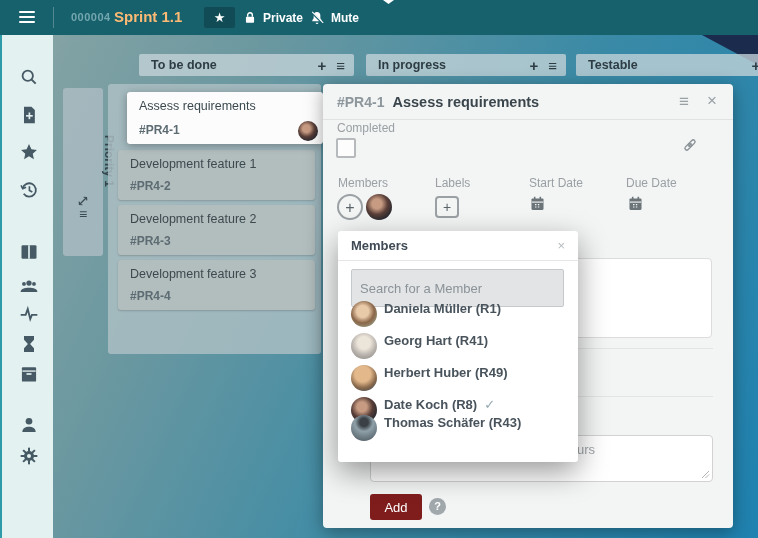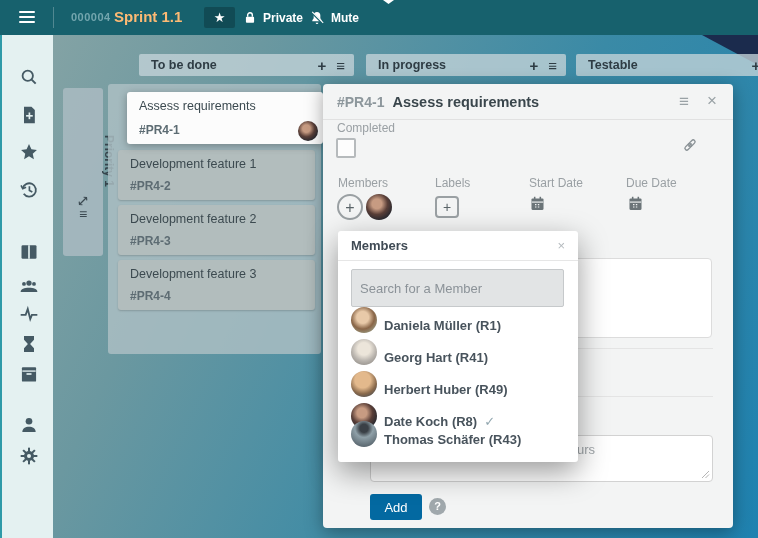--- a/index.html
+++ b/index.html
@@ -78,39 +78,39 @@
   .plus-square { position:absolute; left:112px; top:112px; width:24px; height:22px; border:2px solid #9aa0a3;
                  border-radius:4px; color:#5a6468; font-size:14px; text-align:center; line-height:19px; cursor:pointer; }
   .cal { position:absolute; top:111px; cursor:pointer; }
   .desc-box { position:absolute; left:17px; top:174px; width:372px; height:80px; background:#fff;
               border:1px solid #dcdcdc; border-radius:4px; }
   .m-divider { position:absolute; left:17px; width:373px; height:1px; background:#e4e4e4; }
   .comment-box { position:absolute; left:47px; top:351px; width:343px; height:47px; background:#fff;
                  border:1px solid #d2d2d2; border-radius:4px; cursor:text; }
   .ph-tail { position:absolute; left:206px; top:6px; font-size:13px; color:#a0a6aa; }
   .resize-h { position:absolute; right:2px; bottom:2px; }
-  .add-btn { position:absolute; left:47px; top:410px; width:52px; height:26px; background:#0369a1; border:none;
+  .add-btn { position:absolute; left:47px; top:410px; width:52px; height:26px; background:#7f1d1d; border:none;
              border-radius:3px; color:#fff; font-size:13px; cursor:pointer; font-family:inherit; }
   .help-btn { position:absolute; left:106px; top:414px; width:17px; height:17px; background:#a0a8ac;
               border-radius:50%; color:#fff; font-size:11px; font-weight:bold; text-align:center;
               line-height:17px; cursor:pointer; }
 
   
   .popup { position:absolute; left:338px; top:231px; width:240px; height:231px; background:#fff;
            border-radius:3px; box-shadow:0 10px 30px rgba(0,0,0,.4); z-index:20; }
   .p-header { position:absolute; left:0; top:0; width:100%; height:30px; border-bottom:1px solid #e6e6e6;
               display:flex; align-items:center; padding:0 13px; }
   .p-title { font-size:13px; font-weight:bold; color:#3f4a54; flex:1; }
   .p-close { font-size:13px; color:#b4babe; cursor:pointer; }
   .p-search { position:absolute; left:13px; top:38px; width:213px; height:38px; background:#e2e4e5;
               border:1px solid #c6c9cb; border-radius:2px; font-size:13px; color:#5a6064;
               padding:0 8px; font-family:inherit; }
   .p-search::placeholder { color:#8b9298; opacity:1; }
   .p-row { position:absolute; left:0; width:100%; height:32px; padding-left:13px; display:flex;
-           align-items:flex-end; gap:7px; cursor:pointer; }
+           align-items:flex-start; gap:7px; cursor:pointer; }
   .p-row .avatar { width:26px; height:26px; flex:0 0 26px; }
   .p-name { font-size:13px; font-weight:bold; color:#48535c; }
   .p-check { font-size:13px; font-weight:bold; color:#93a8b0; }
 
   svg { display:block; }
 </style>
 </head>
 <body>
 
 <div id="app">

